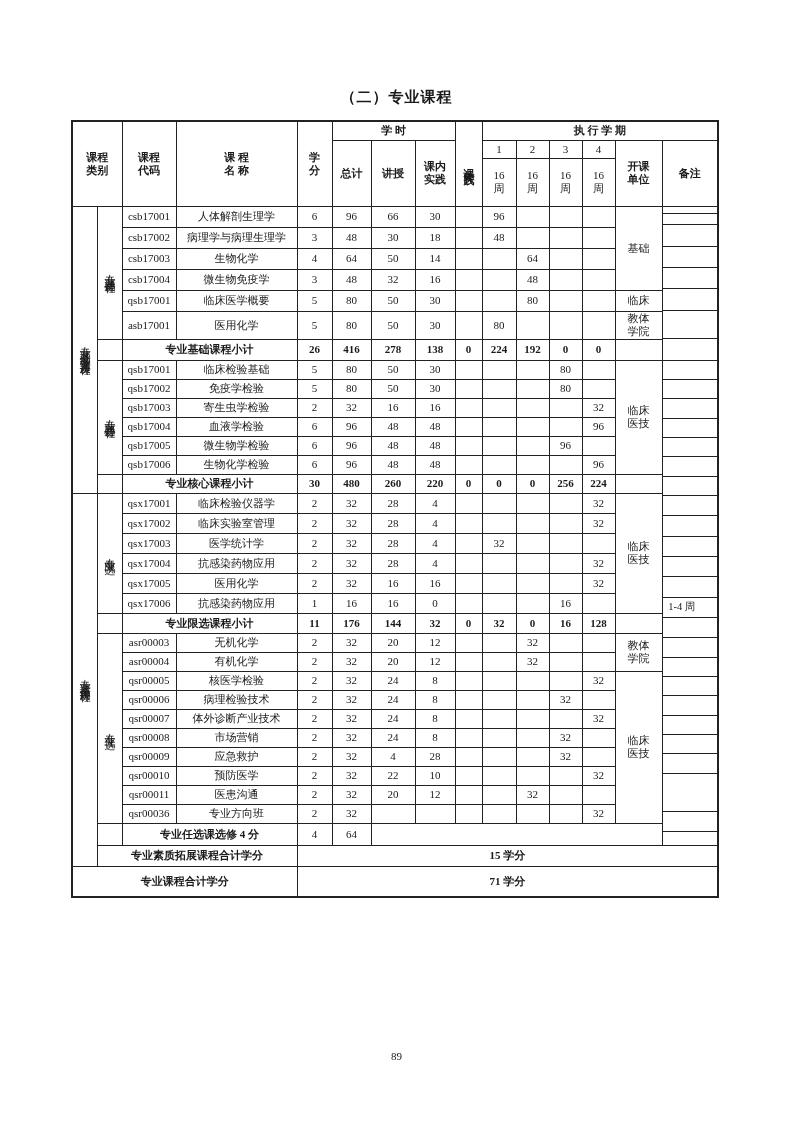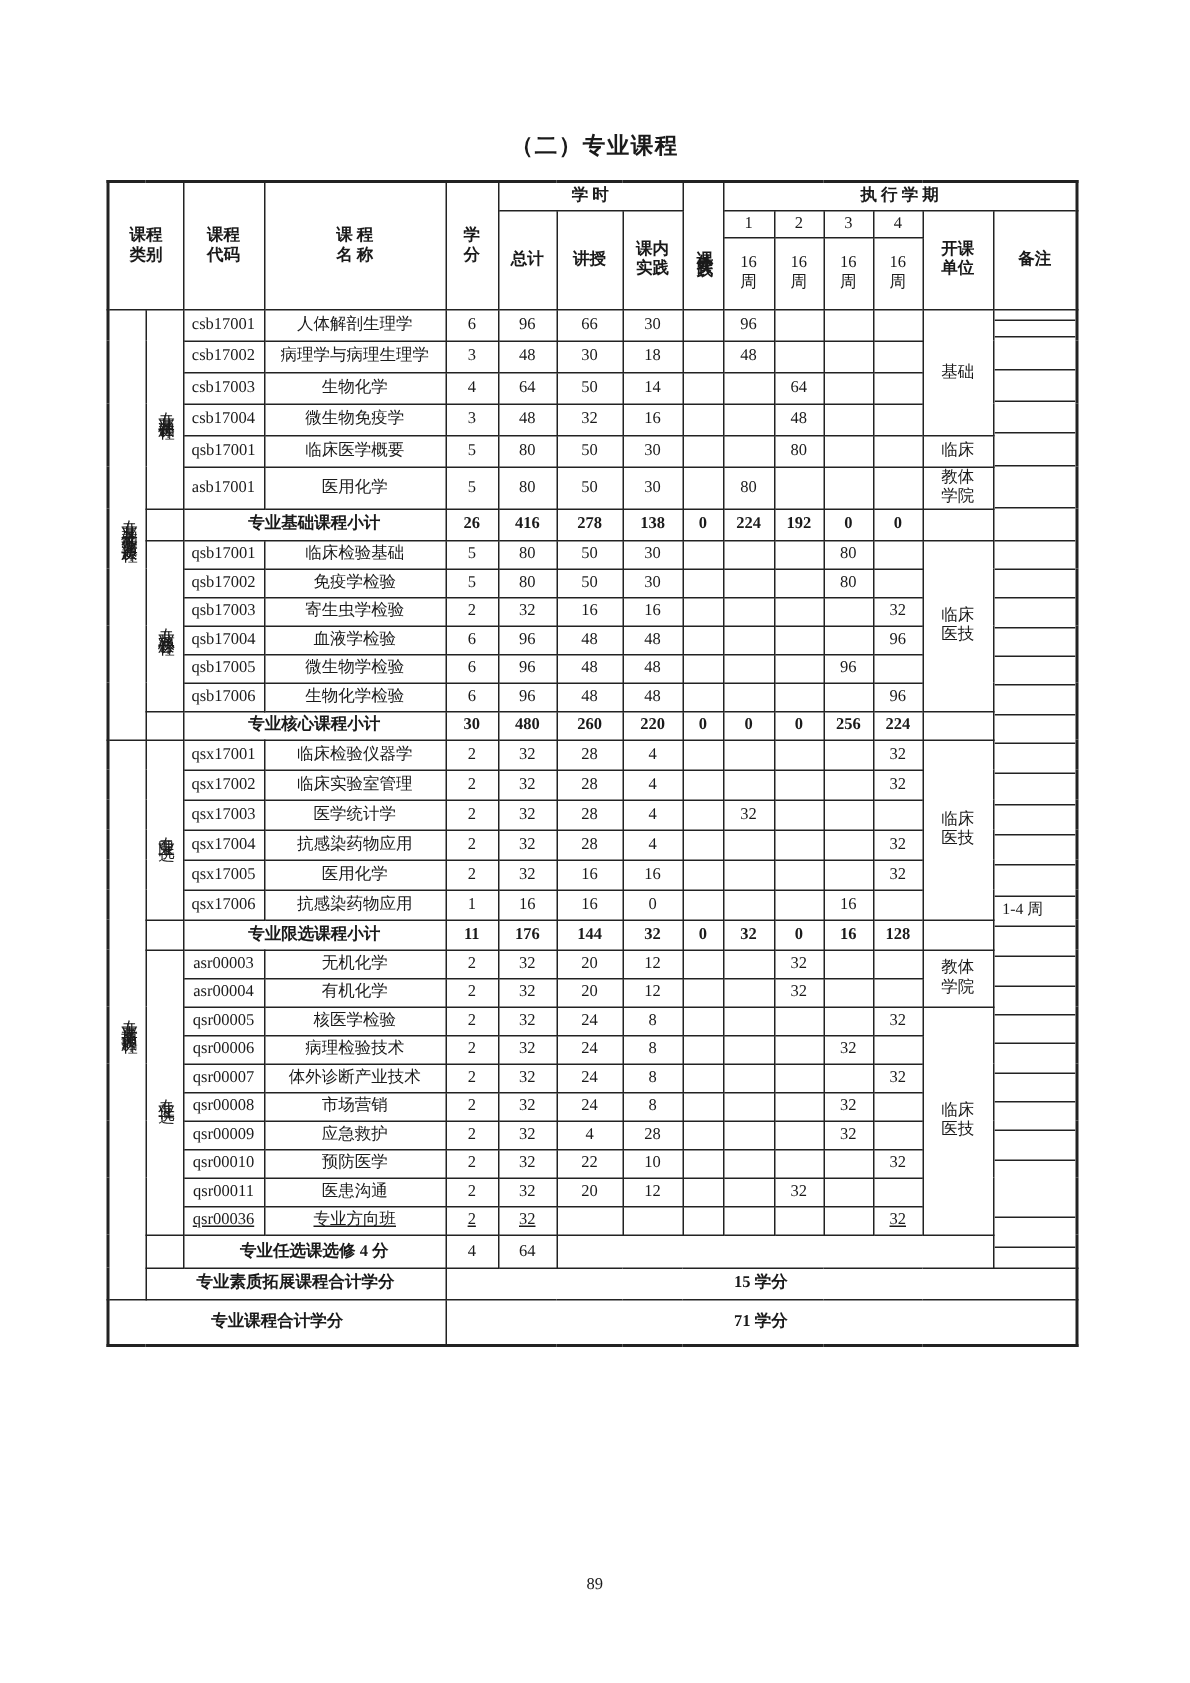--- a/index.html
+++ b/index.html
@@ -521,21 +521,21 @@
         <td>2</td>
         <td>32</td>
         <td>20</td>
         <td>12</td>
         <td></td>
         <td></td>
         <td>32</td>
         <td></td>
         <td></td>
       </tr>
-      <tr style="height: 19px; text-decoration: underline;">
+      <tr style="height: 19px;">
         <td>qsr00036</td>
         <td>专业方向班</td>
         <td>2</td>
         <td>32</td>
         <td></td>
         <td></td>
         <td></td>
         <td></td>
         <td></td>
         <td></td>

